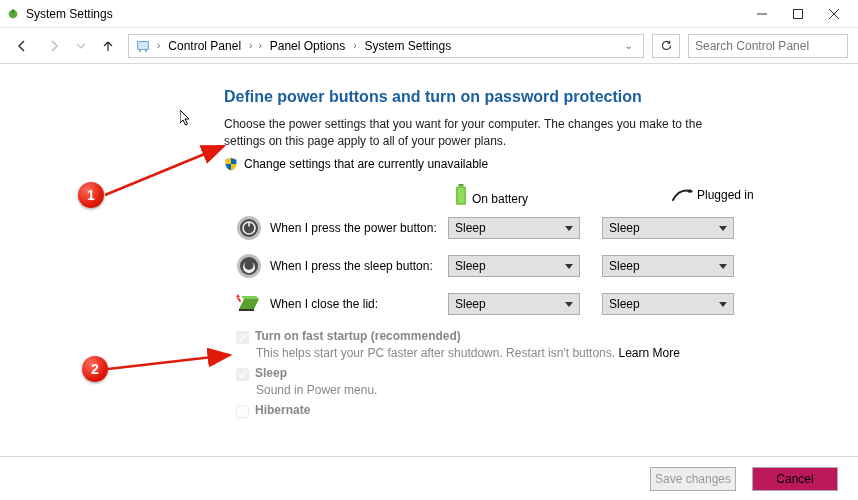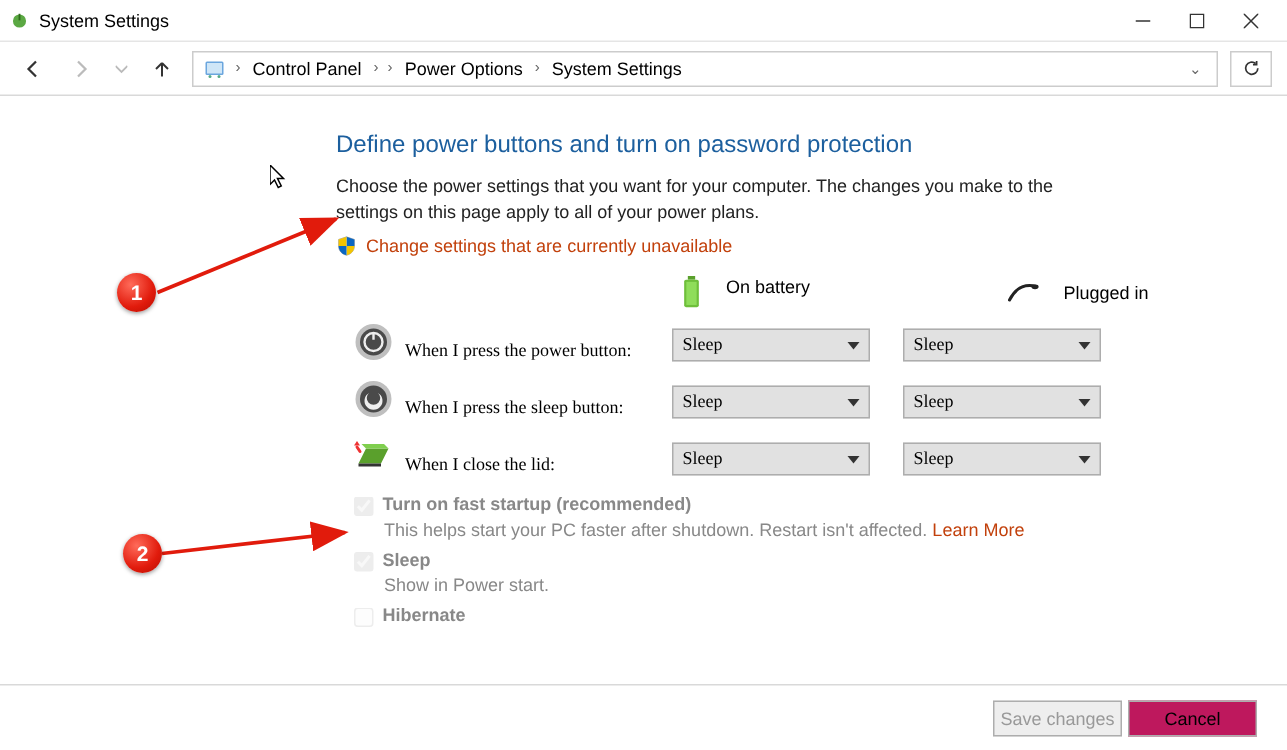--- a/index.html
+++ b/index.html
@@ -19,52 +19,52 @@
   .pathbox .chev { color: #666; font-size: 10px; padding: 0 2px; }
   .pathbox .crumb { padding: 18px 4px; white-space: nowrap; cursor: default; }
   .pathbox .dropchev { margin-left: auto; color: #666; font-size: 10px; padding: 0 6px; }
   .refresh { width: 28px; height: 24px; border: 1px solid #ccc; display: inline-flex; align-items: center; justify-content: center; }
   .searchbox { width: 160px; height: 24px; border: 1px solid #ccc; display: flex; align-items: center; padding: 0 6px; color: #888; }
   .searchbox input { border: none; outline: none; width: 100%; font-size: 12px; color: #444; }
 
   
   .content { flex: 1; overflow: hidden; display: flex; flex-direction: column; position: relative; }
   .page { flex: 1; overflow-y: auto; padding: 24px 60px 0 224px; position: relative; }
-  .page h1 { color: #1c5f9e; font-weight: 400; font-size: 16px; margin-bottom: 10px; }
+  .page h1 { color: #1c5f9e; font-weight: 700; font-size: 16px; margin-bottom: 10px; }
   .intro { color: #222; line-height: 1.45; margin-bottom: 6px; max-width: 500px; }
   .changelink-row { display: flex; align-items: center; gap: 6px; margin-bottom: 14px; }
   .shield { width: 14px; height: 14px; }
-  .link { color: #c2410c; cursor: pointer; }
+  .link { color: #000000; cursor: pointer; }
 
   .section-label { color: #000; margin: 2px 0 8px 0; position: relative; }
   .section-label::after { content: ""; position: absolute; top: 50%; height: 1px; background: #e3e3e3; left: 225px; right: 0; }
   .section-label.shutdown::after { left: 110px; }
 
   .colheaders { display: flex; align-items: center; margin-left: 230px; gap: 90px; margin-bottom: 10px; height: 20px; }
-  .colhead { display: flex; align-items: flex-start; gap: 16px; width: 140px; }
+  .colhead { display: flex; align-items: flex-end; gap: 4px; width: 140px; }
   .colhead .label { font-size: 12px; }
 
-  .settingrow { display: flex; align-items: flex-end; margin-left: 12px; margin-bottom: 12px; gap: 8px; font-family: Liberation Serif, serif; }
+  .settingrow { display: flex; align-items: center; margin-left: 12px; margin-bottom: 12px; gap: 8px; }
   .settingrow .icon { width: 26px; height: 26px; display: inline-flex; align-items: center; justify-content: center; }
   .settingrow .rowlabel { width: 170px; }
   .combo { position: relative; width: 132px; height: 22px; border: 1px solid #adadad; background: #e1e1e1; display: flex; align-items: center; padding: 0 18px 0 6px; font-size: 12px; }
   .combo::after { content: ""; position: absolute; right: 6px; top: 8px; border-left: 4px solid transparent; border-right: 4px solid transparent; border-top: 5px solid #333; }
 
   
   .shutdown-group { margin: 4px 0 0 12px; }
   .cbrow { display: flex; align-items: flex-start; gap: 6px; margin-bottom: 2px; }
   .cbrow input[type=checkbox] { margin-top: 2px; accent-color: #888; opacity: .55; }
   .cbtitle { font-weight: 600; color: #444; }
   .cbdesc { margin-left: 20px; color: #444; margin-bottom: 6px; }
   .dim .cbtitle { color: #888; }
   .dim .cbdesc { color: #888; }
   .dim input[type=checkbox] { opacity: .4; }
 
   
-  .footer { height: 44px; border-top: 1px solid #d9d9d9; display: flex; align-items: center; justify-content: flex-end; padding: 0 20px; gap: 4px; background: #fff; }
+  .footer { height: 44px; border-top: 1px solid #d9d9d9; display: flex; align-items: center; justify-content: flex-end; padding: 0 20px; gap: 16px; background: #fff; }
   .btn { min-width: 86px; height: 24px; border: 1px solid #adadad; background: #be185d; font-size: 12px; cursor: default; }
   .btn:disabled { color: #999; background: #eee; }
 
   
   .anno-circle { position: absolute; width: 26px; height: 26px; border-radius: 50%; color: #fff; font-weight: 700; display: flex; align-items: center; justify-content: center; font-size: 14px; pointer-events: none;
     background: radial-gradient(circle at 35% 30%, #ff6b5a 0%, #e11b0c 60%, #b50d01 100%);
     box-shadow: 0 1px 3px rgba(0,0,0,.4); }
   .anno-svg { position: absolute; top: 0; left: 0; width: 100%; height: 100%; pointer-events: none; }
 
   .cursor-ptr { position: absolute; pointer-events: none; font-size: 13px; color: #000; }
@@ -129,32 +129,35 @@
           <rect x="2" y="3" width="12" height="9" rx="1" fill="#6ba6de"></rect>
           <rect x="3" y="4" width="10" height="7" fill="#cfe6f7"></rect>
           <circle cx="5" cy="13" r="1" fill="#5a8"></circle>
           <circle cx="11" cy="13" r="1" fill="#5a8"></circle>
         </svg>
     </span>
     <span class="chev">›</span>
     <span class="crumb">Control Panel</span>
     <span class="chev">›</span>
     <span class="chev">›</span>
-    <span class="crumb">Power Options</span>
+    <span class="crumb">Panel Options</span>
     <span class="chev">›</span>
     <span class="crumb">System Settings</span>
     <span class="dropchev">⌄</span>
   </div>
 
   <span class="refresh">
     <svg width="13" height="13" viewBox="0 0 16 16">
         <path d="M13 8a5 5 0 1 1-1.8-3.9" fill="none" stroke="#333" stroke-width="1.4"></path>
         <path d="M12 2 v3 h-3" fill="none" stroke="#333" stroke-width="1.4"></path>
       </svg>
   </span>
+  <div class="searchbox">
+    <input placeholder="Search Control Panel" style="">
+  </div>
 </div>
 
 <div class="content">
   <div class="page">
 
     <h1>Define power buttons and turn on password protection</h1>
     <p class="intro">Choose the power settings that you want for your computer. The changes you make to the settings on this page apply to all of your power plans.</p>
 
     <div class="changelink-row">
       <span>
@@ -237,28 +240,28 @@
       <span class="combo">Sleep</span>
     </div>
 
 
     <div class="shutdown-group dim">
       <div class="cbrow">
         <input type="checkbox" checked="" disabled="" style="">
         <span class="cbtitle">Turn on fast startup (recommended)</span>
       </div>
       <div class="cbdesc">
-        <span>This helps start your PC faster after shutdown. Restart isn't affected. </span><span class="link">Learn More</span>
+        <span>This helps start your PC faster after shutdown. Restart isn't buttons. </span><span class="link">Learn More</span>
       </div>
 
       <div class="cbrow">
         <input type="checkbox" checked="" disabled="" style="">
         <span class="cbtitle">Sleep</span>
       </div>
-      <div class="cbdesc">Show in Power start.</div>
+      <div class="cbdesc">Sound in Power menu.</div>
 
       <div class="cbrow">
         <input type="checkbox" disabled="" style="">
         <span class="cbtitle">Hibernate</span>
       </div>
 
     </div>
   </div>
 
   <svg class="anno-svg">

